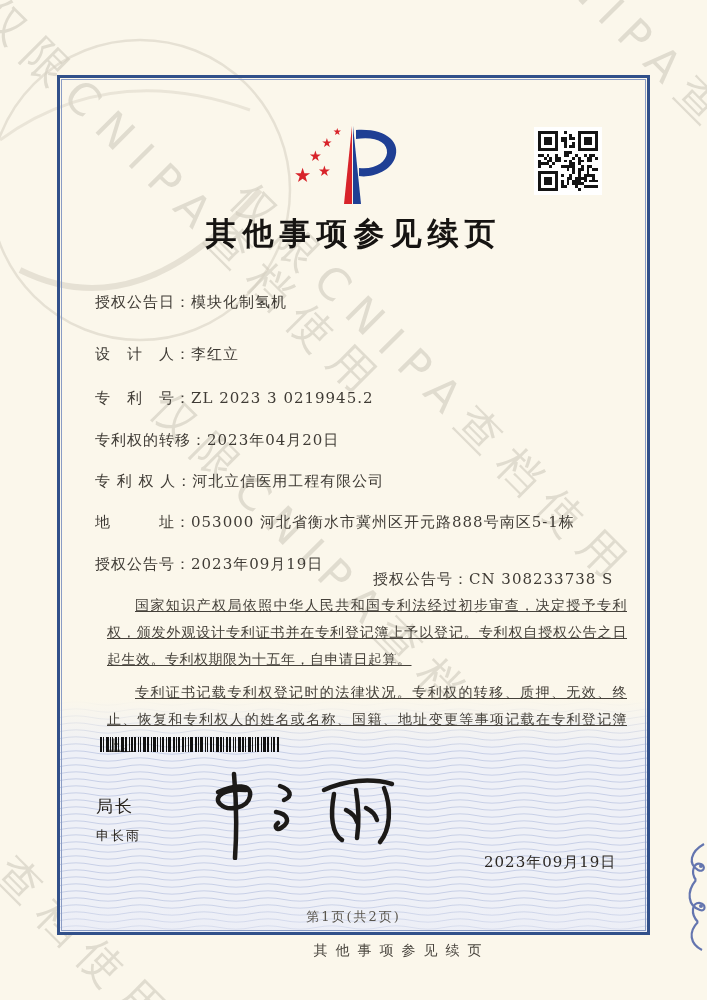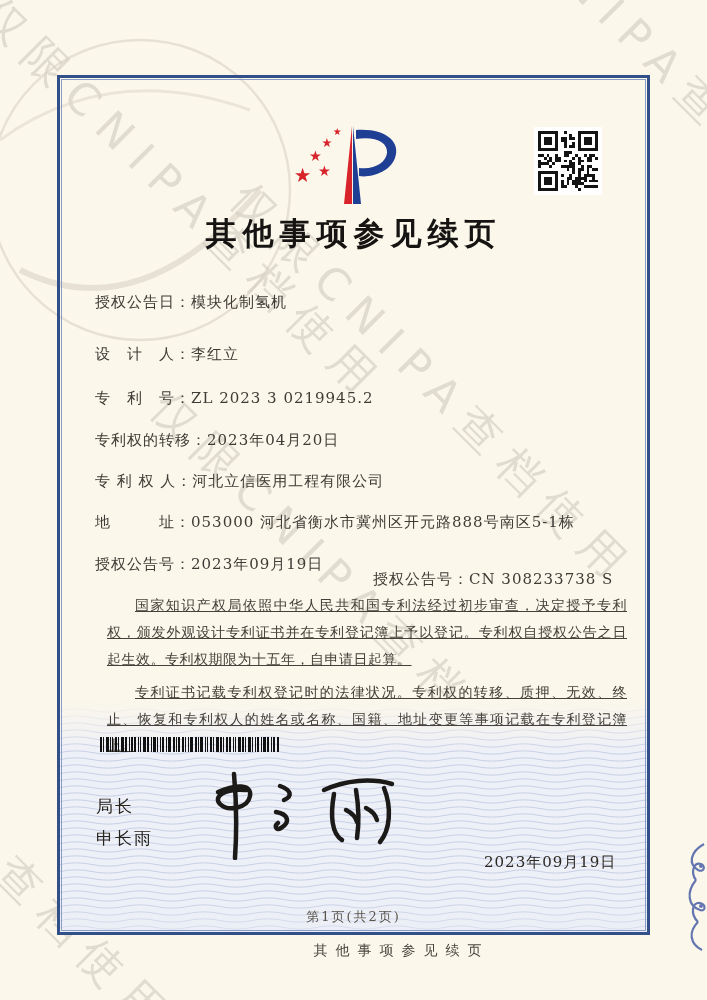--- a/index.html
+++ b/index.html
@@ -74,21 +74,21 @@
     position:absolute; left:107px; top:592px; width:520px;
     font-size:14px; line-height:1.92; letter-spacing:.5px;
     color:#45413a; text-align:justify;text-decoration:underline;
   }
   .body-text p { text-indent:2em; margin-bottom:6px; }
 
   .barcode { position:absolute; left:100px; top:737px; height:15px; display:flex; align-items:stretch; }
   .barcode i { display:block; background:#111; }
 
   .sig-title { position:absolute; left:96px; top:795px; font-size:17px; letter-spacing:2px; color:#26221d; font-family:"DejaVu Sans", sans-serif; }
-  .sig-name  { position:absolute; left:96px; top:827px; font-size:17px; letter-spacing:2px; color:#26221d; font-family:"DejaVu Sans", sans-serif; }
+  .sig-name  { position:absolute; left:96px; top:827px; font-size:13px; letter-spacing:2px; color:#26221d; font-family:"DejaVu Sans", sans-serif; }
   .signature { position:absolute; left:196px; top:760px; }
 
   .grant-date { position:absolute; left:484px; top:853px; font-size:15px; letter-spacing:1px; color:#2b2722; }
 
   .page-no {
     position:absolute; left:0; top:908px; width:100%;
     text-align:center; font-size:13px; letter-spacing:2px; color:#5a564e;
   }
   .cont-note {
     position:absolute; left:0; top:942px; width:100%;

